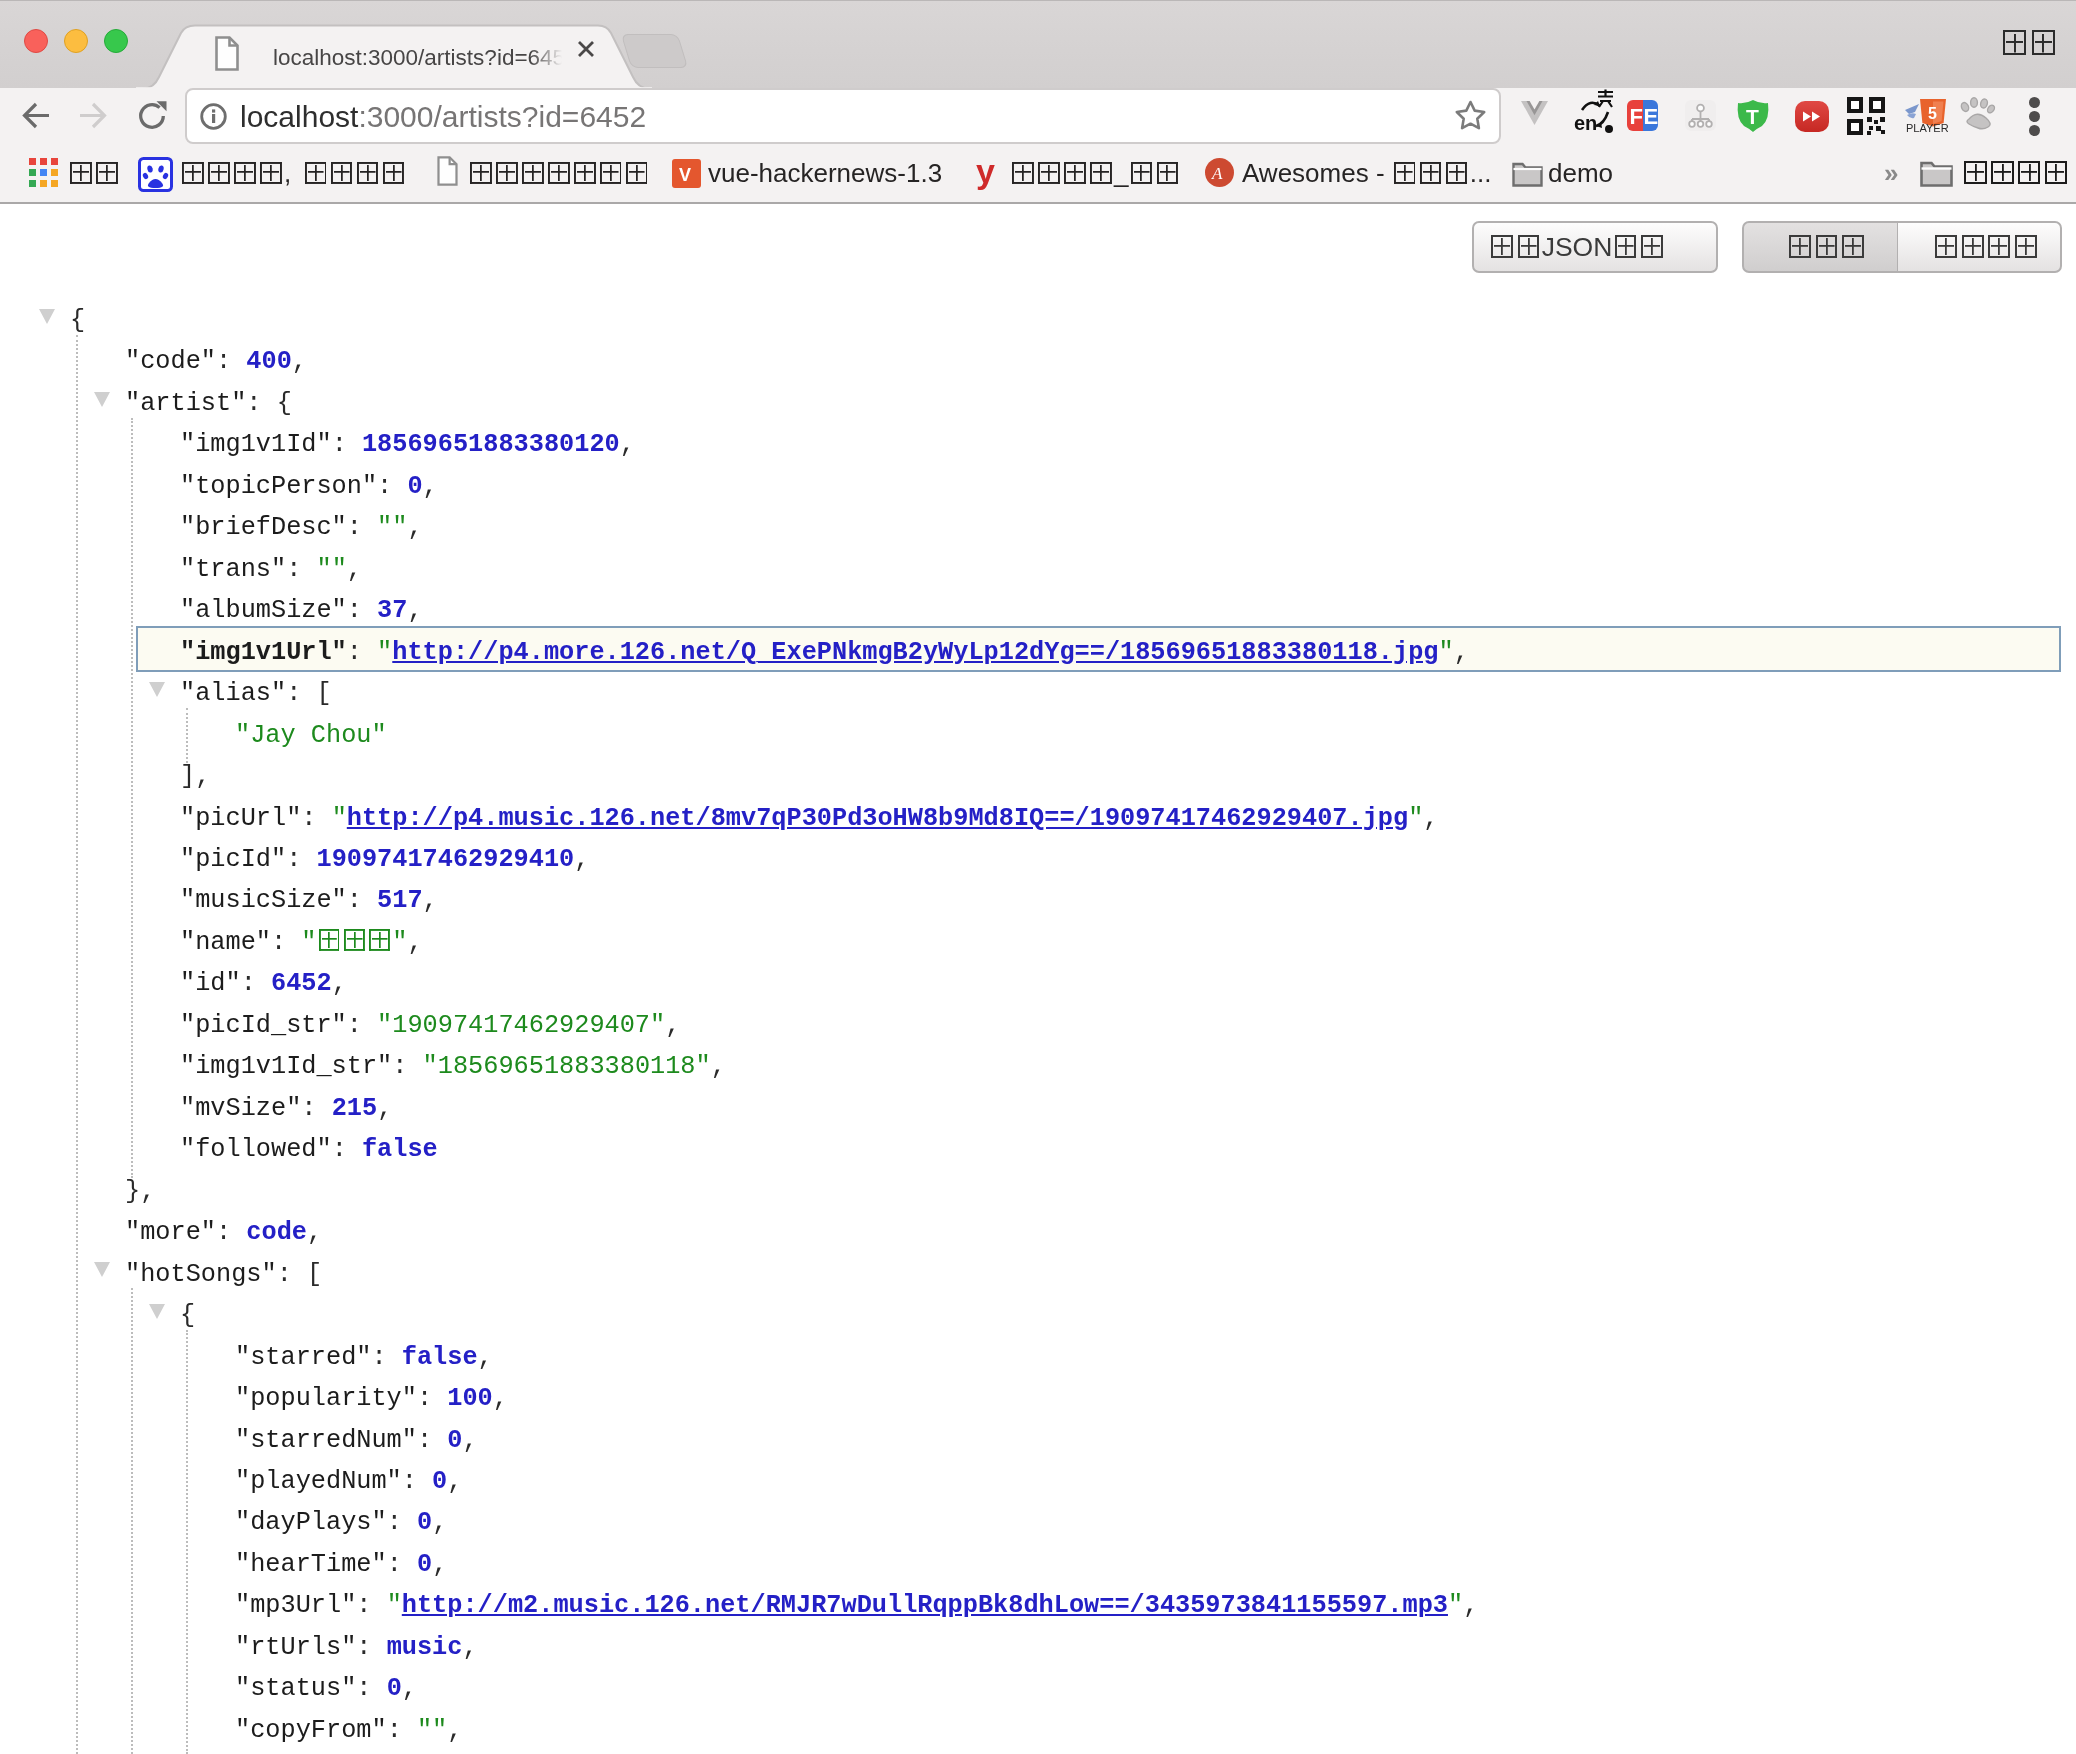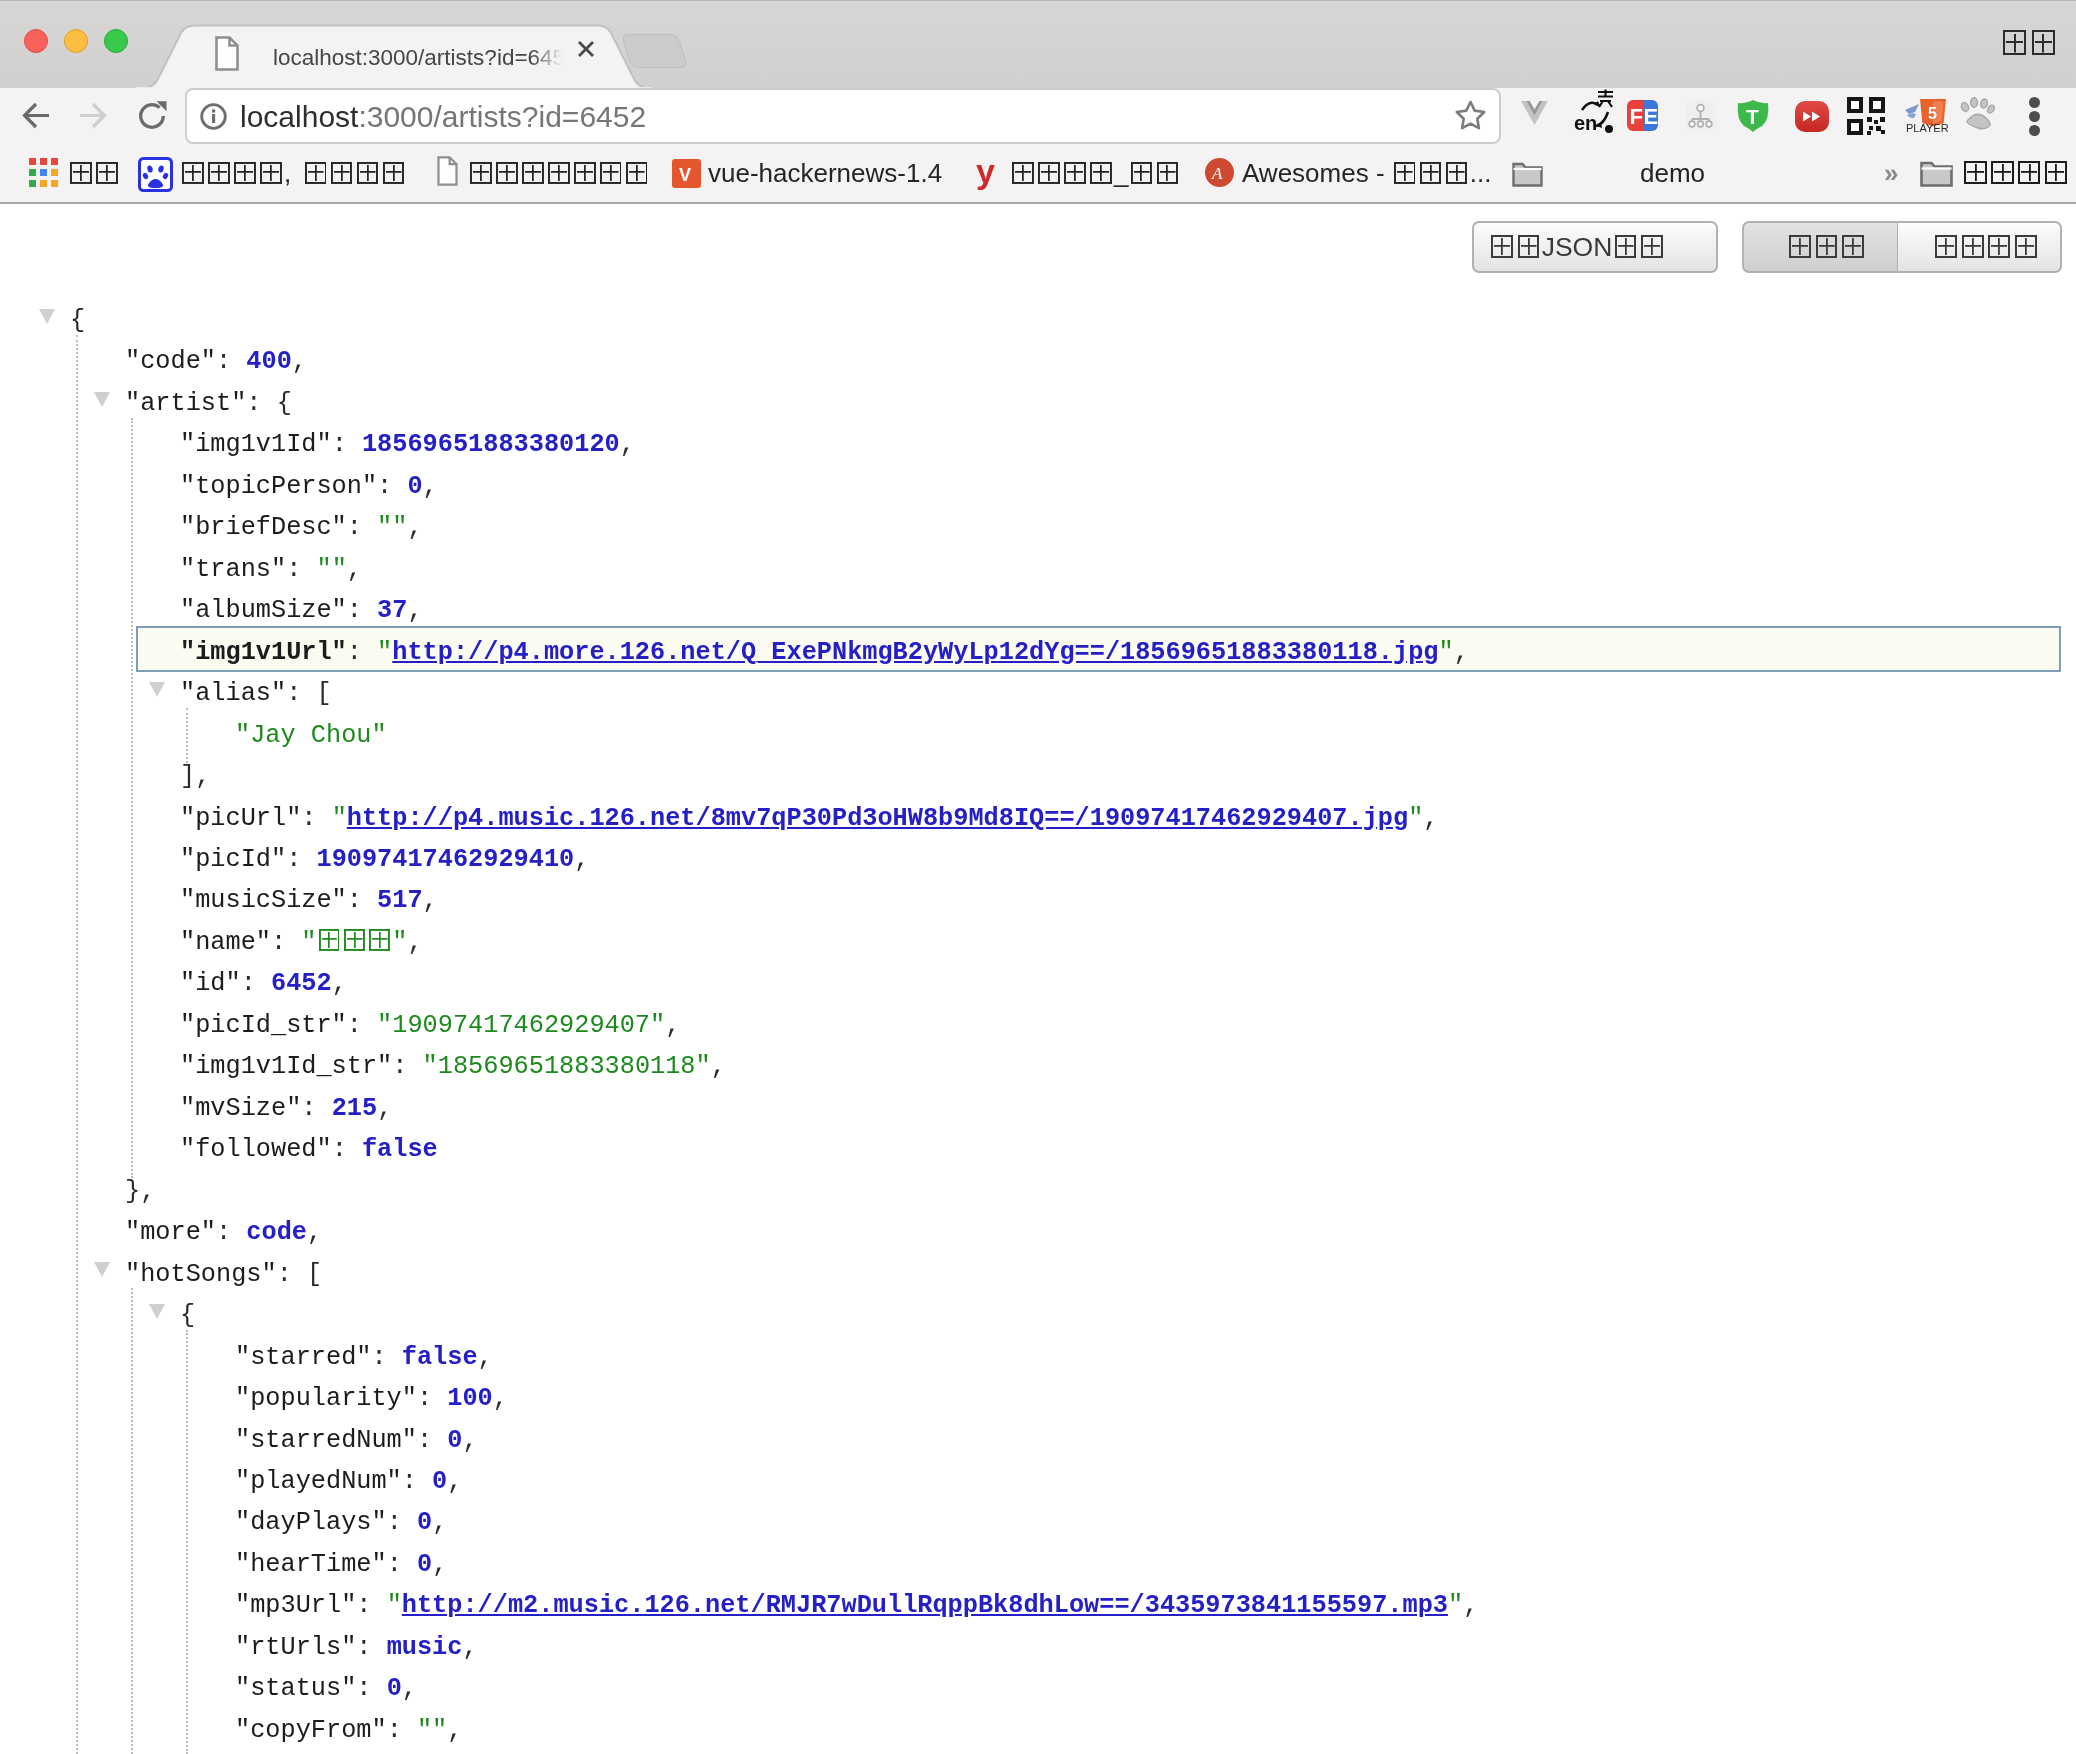--- a/index.html
+++ b/index.html
@@ -196,33 +196,33 @@
  <div class="bmt" style="left:180px"><i class="cj"></i><i class="cj"></i><i class="cj"></i><i class="cj"></i><span style="margin-right:.45em">,</span><i class="cj"></i><i class="cj"></i><i class="cj"></i><i class="cj"></i></div>
  <svg style="position:absolute;left:437px;top:156px" width="21" height="30" viewBox="0 0 24 35">
 <path d="M1.5,1.5 h13 l8,8 v24 h-21 z" fill="#fefefe" stroke="#8f8f8f" stroke-width="2.6"></path>
 <path d="M14.5,1.5 v8 h8" fill="none" stroke="#8f8f8f" stroke-width="2.6"></path>
   </svg>
  <div class="bmt" style="left:468px"><i class="cj"></i><i class="cj"></i><i class="cj"></i><i class="cj"></i><i class="cj"></i><i class="cj"></i><i class="cj"></i></div>
  <svg style="position:absolute;left:672px;top:159px" width="29" height="29" viewBox="0 0 29 29">
     <rect width="29" height="29" rx="3" fill="#e4572e"></rect>
     <text x="7" y="22" font-size="18" font-weight="bold" fill="#fff" font-family="Liberation Sans">V</text>
   </svg>
- <div class="bmt" style="left:708px">vue-hackernews-1.4</div>
+ <div class="bmt" style="left:708px">vue-hackernews-1.3</div>
  <div class="bmt" style="left:976px;color:#cf2a2a;font-weight:bold;font-size:34px;top:152px">y</div>
  <div class="bmt" style="left:1010px"><i class="cj"></i><i class="cj"></i><i class="cj"></i><i class="cj"></i>_<i class="cj"></i><i class="cj"></i></div>
  <svg style="position:absolute;left:1205px;top:158px" width="29" height="29" viewBox="0 0 29 29">
     <circle cx="14.5" cy="14.5" r="14.5" fill="#cd4a31"></circle>
     <text x="7" y="21" font-size="17" font-style="italic" fill="#fff" font-family="Liberation Serif">A</text>
   </svg>
  <div class="bmt" style="left:1242px">Awesomes - <i class="cj"></i><i class="cj"></i><i class="cj"></i>...</div>
  <svg style="position:absolute;left:1512px;top:160px" width="31" height="27" viewBox="0 0 31 27">
     <path d="M1.5,4 h9 l3,3.5 h16 v18 h-28 z" fill="#c9c7c7" stroke="#6e6e6e" stroke-width="2.4"></path>
     <path d="M1.5,9 h28" stroke="#fdfdfd" stroke-width="2.2"></path>
   </svg>
- <div class="bmt" style="left:1640px">demo</div>
+ <div class="bmt" style="left:1548px">demo</div>
  <div class="bmt" style="left:1884px;color:#8a8a8a;font-weight:bold">»</div>
  <svg style="position:absolute;left:1920px;top:159px" width="33" height="29" viewBox="0 0 33 29">
     <path d="M1.5,4 h10 l3,3.5 h17 v19 h-30 z" fill="#c9c7c7" stroke="#6e6e6e" stroke-width="2.6"></path>
     <path d="M1.5,9.5 h30" stroke="#fdfdfd" stroke-width="2.4"></path>
   </svg>
  <div class="bmt" style="left:1962px;color:#1c1c1c;font-size:27px"><i class="cj"></i><i class="cj"></i><i class="cj"></i><i class="cj"></i></div>
 <div id="content"></div>
  <div class="btn" style="left:1472px;width:246px;padding-right:36px"><i class="cj"></i><i class="cj"></i>JSON<i class="cj"></i><i class="cj"></i></div>
  <div class="btn" style="left:1742px;width:157px;border-radius:7px 0 0 7px;background:linear-gradient(#e3e1e1,#d0cece);padding-left:12px"><i class="cj"></i><i class="cj"></i><i class="cj"></i></div>
  <div class="btn" style="left:1897px;width:165px;border-radius:0 7px 7px 0;border-left:1px solid #b2b0b0;padding-left:14px"><i class="cj"></i><i class="cj"></i><i class="cj"></i><i class="cj"></i></div>

